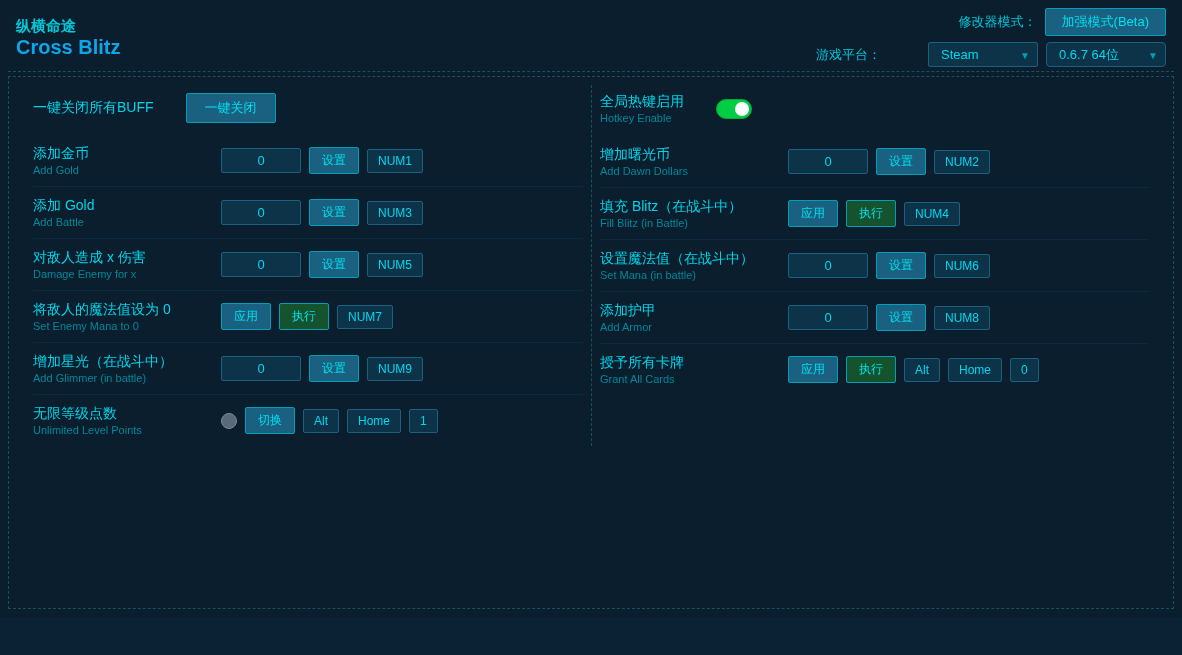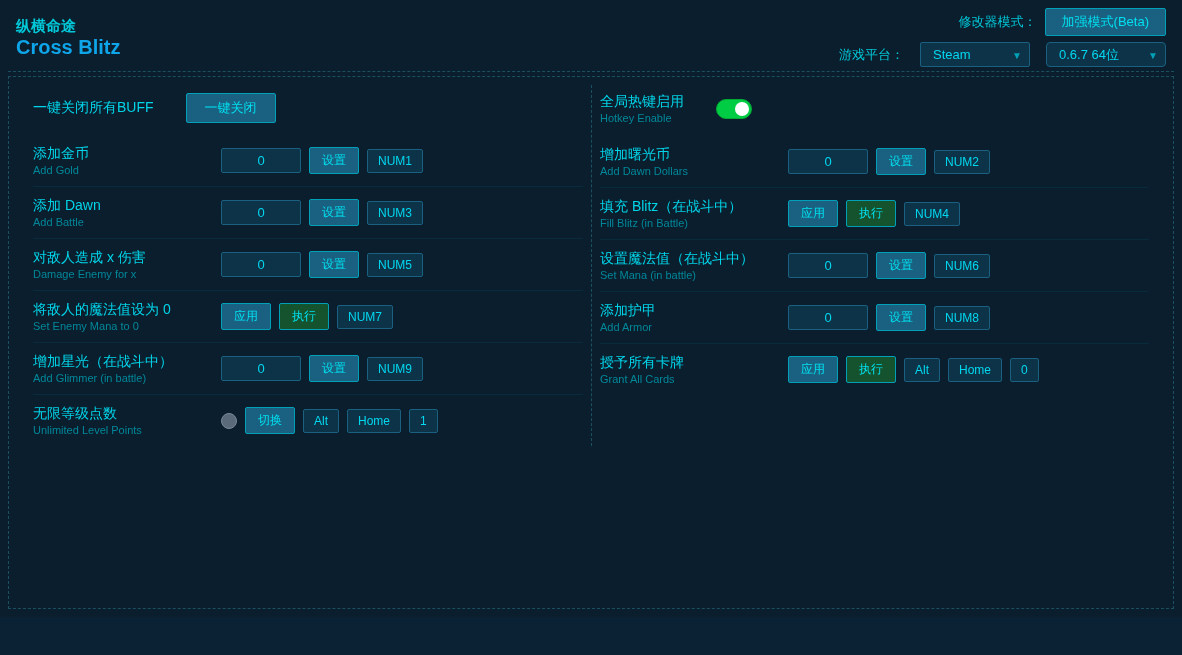--- a/index.html
+++ b/index.html
@@ -59,38 +59,39 @@
       border: 1px solid #00a0b8;
       color: #00e0f0;
       padding: 4px 16px;
       font-size: 13px;
       cursor: pointer;
       border-radius: 2px;
     }
     .platform-row {
       display: flex;
       align-items: center;
-      gap: 16px;
+      gap: 8px;
     }
     .platform-label {
       color: #00c8d8;
       font-size: 13px;
     }
     .platform-select {
       background: #0d3348;
       border: 1px solid #1a6080;
       color: #00d8f0;
       padding: 4px 28px 4px 12px;
       font-size: 13px;
       cursor: pointer;
       appearance: none;
       -webkit-appearance: none;
       border-radius: 2px;
       min-width: 110px;
       position: relative;
+      margin-left: 39px;
     }
     .select-wrapper {
       position: relative;
       display: inline-block;
     }
     .select-wrapper::after {
       content: '▼';
       position: absolute;
       right: 8px;
       top: 50%;
@@ -286,21 +287,21 @@
             <div class="section-label-zh">添加金币</div>
             <div class="section-label-en">Add Gold</div>
           </div>
           <input class="value-input" type="text" value="0" style="">
           <button class="action-btn">设置</button>
           <span class="key-badge">NUM1</span>
         </div>
 
         <div class="feature-row">
           <div class="feature-text">
-            <div class="section-label-zh">添加 Dawn</div>
+            <div class="section-label-zh">添加 Gold</div>
             <div class="section-label-en">Add Battle</div>
           </div>
           <input class="value-input" type="text" value="0" style="">
           <button class="action-btn">设置</button>
           <span class="key-badge">NUM3</span>
         </div>
 
         <div class="feature-row">
           <div class="feature-text">
             <div class="section-label-zh">对敌人造成 x 伤害</div>

